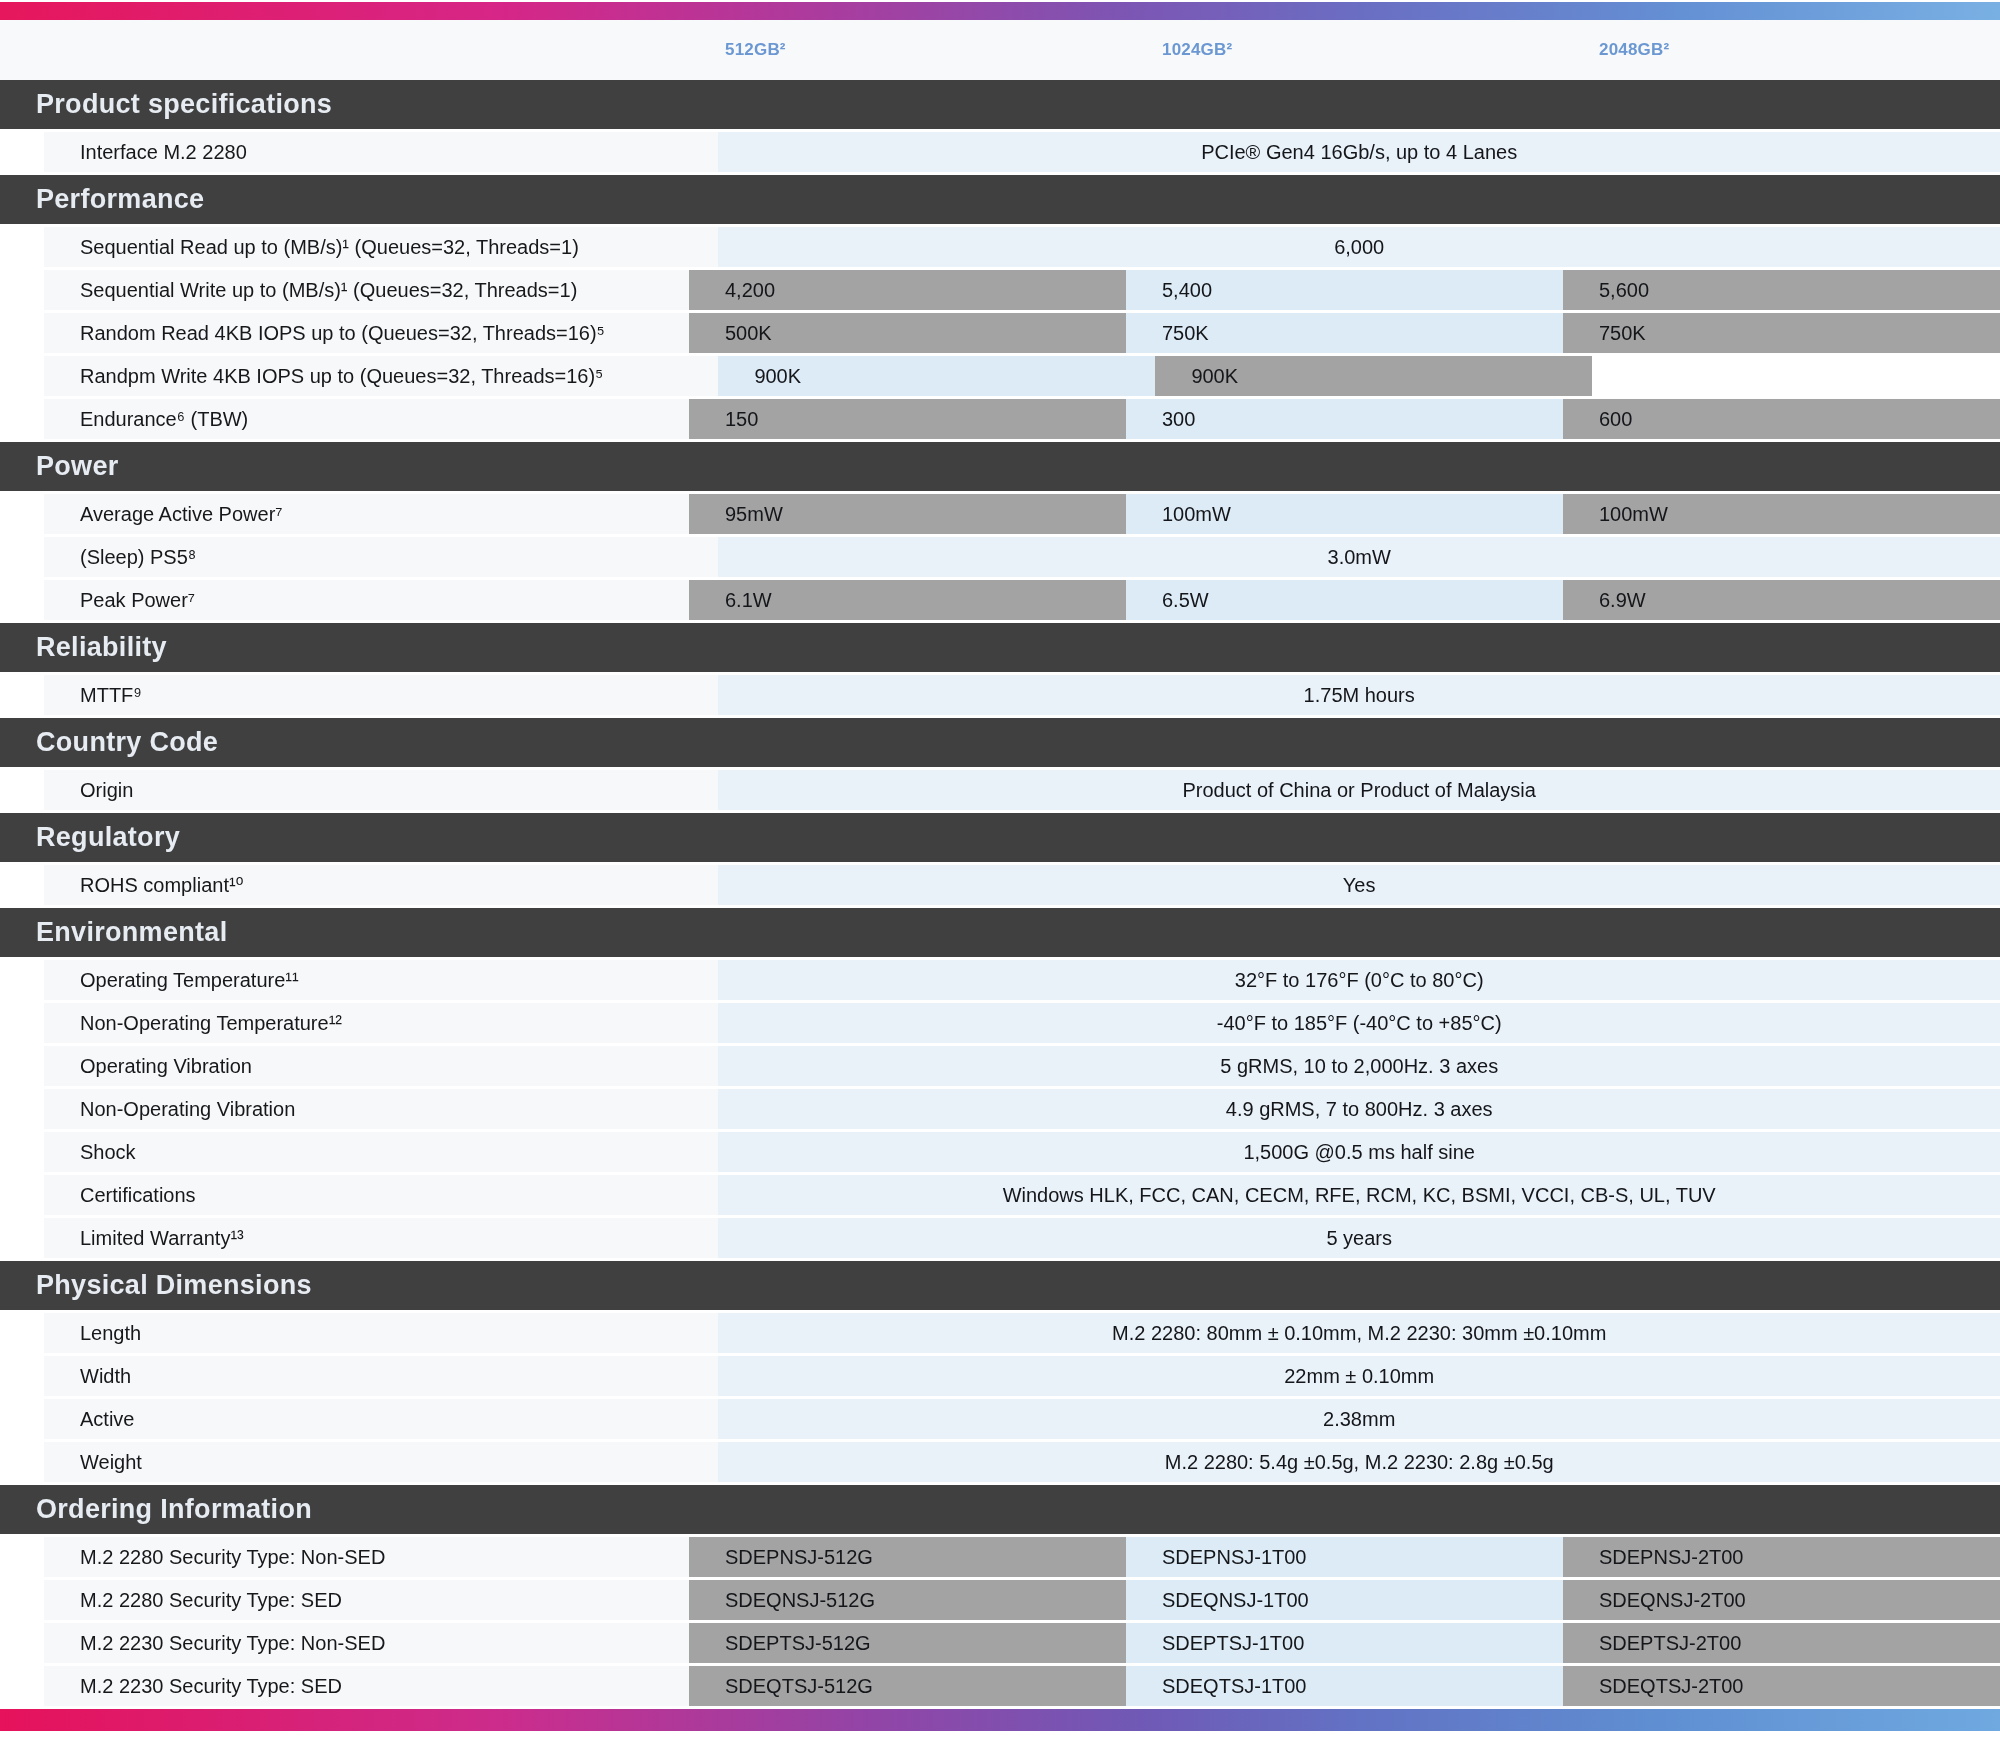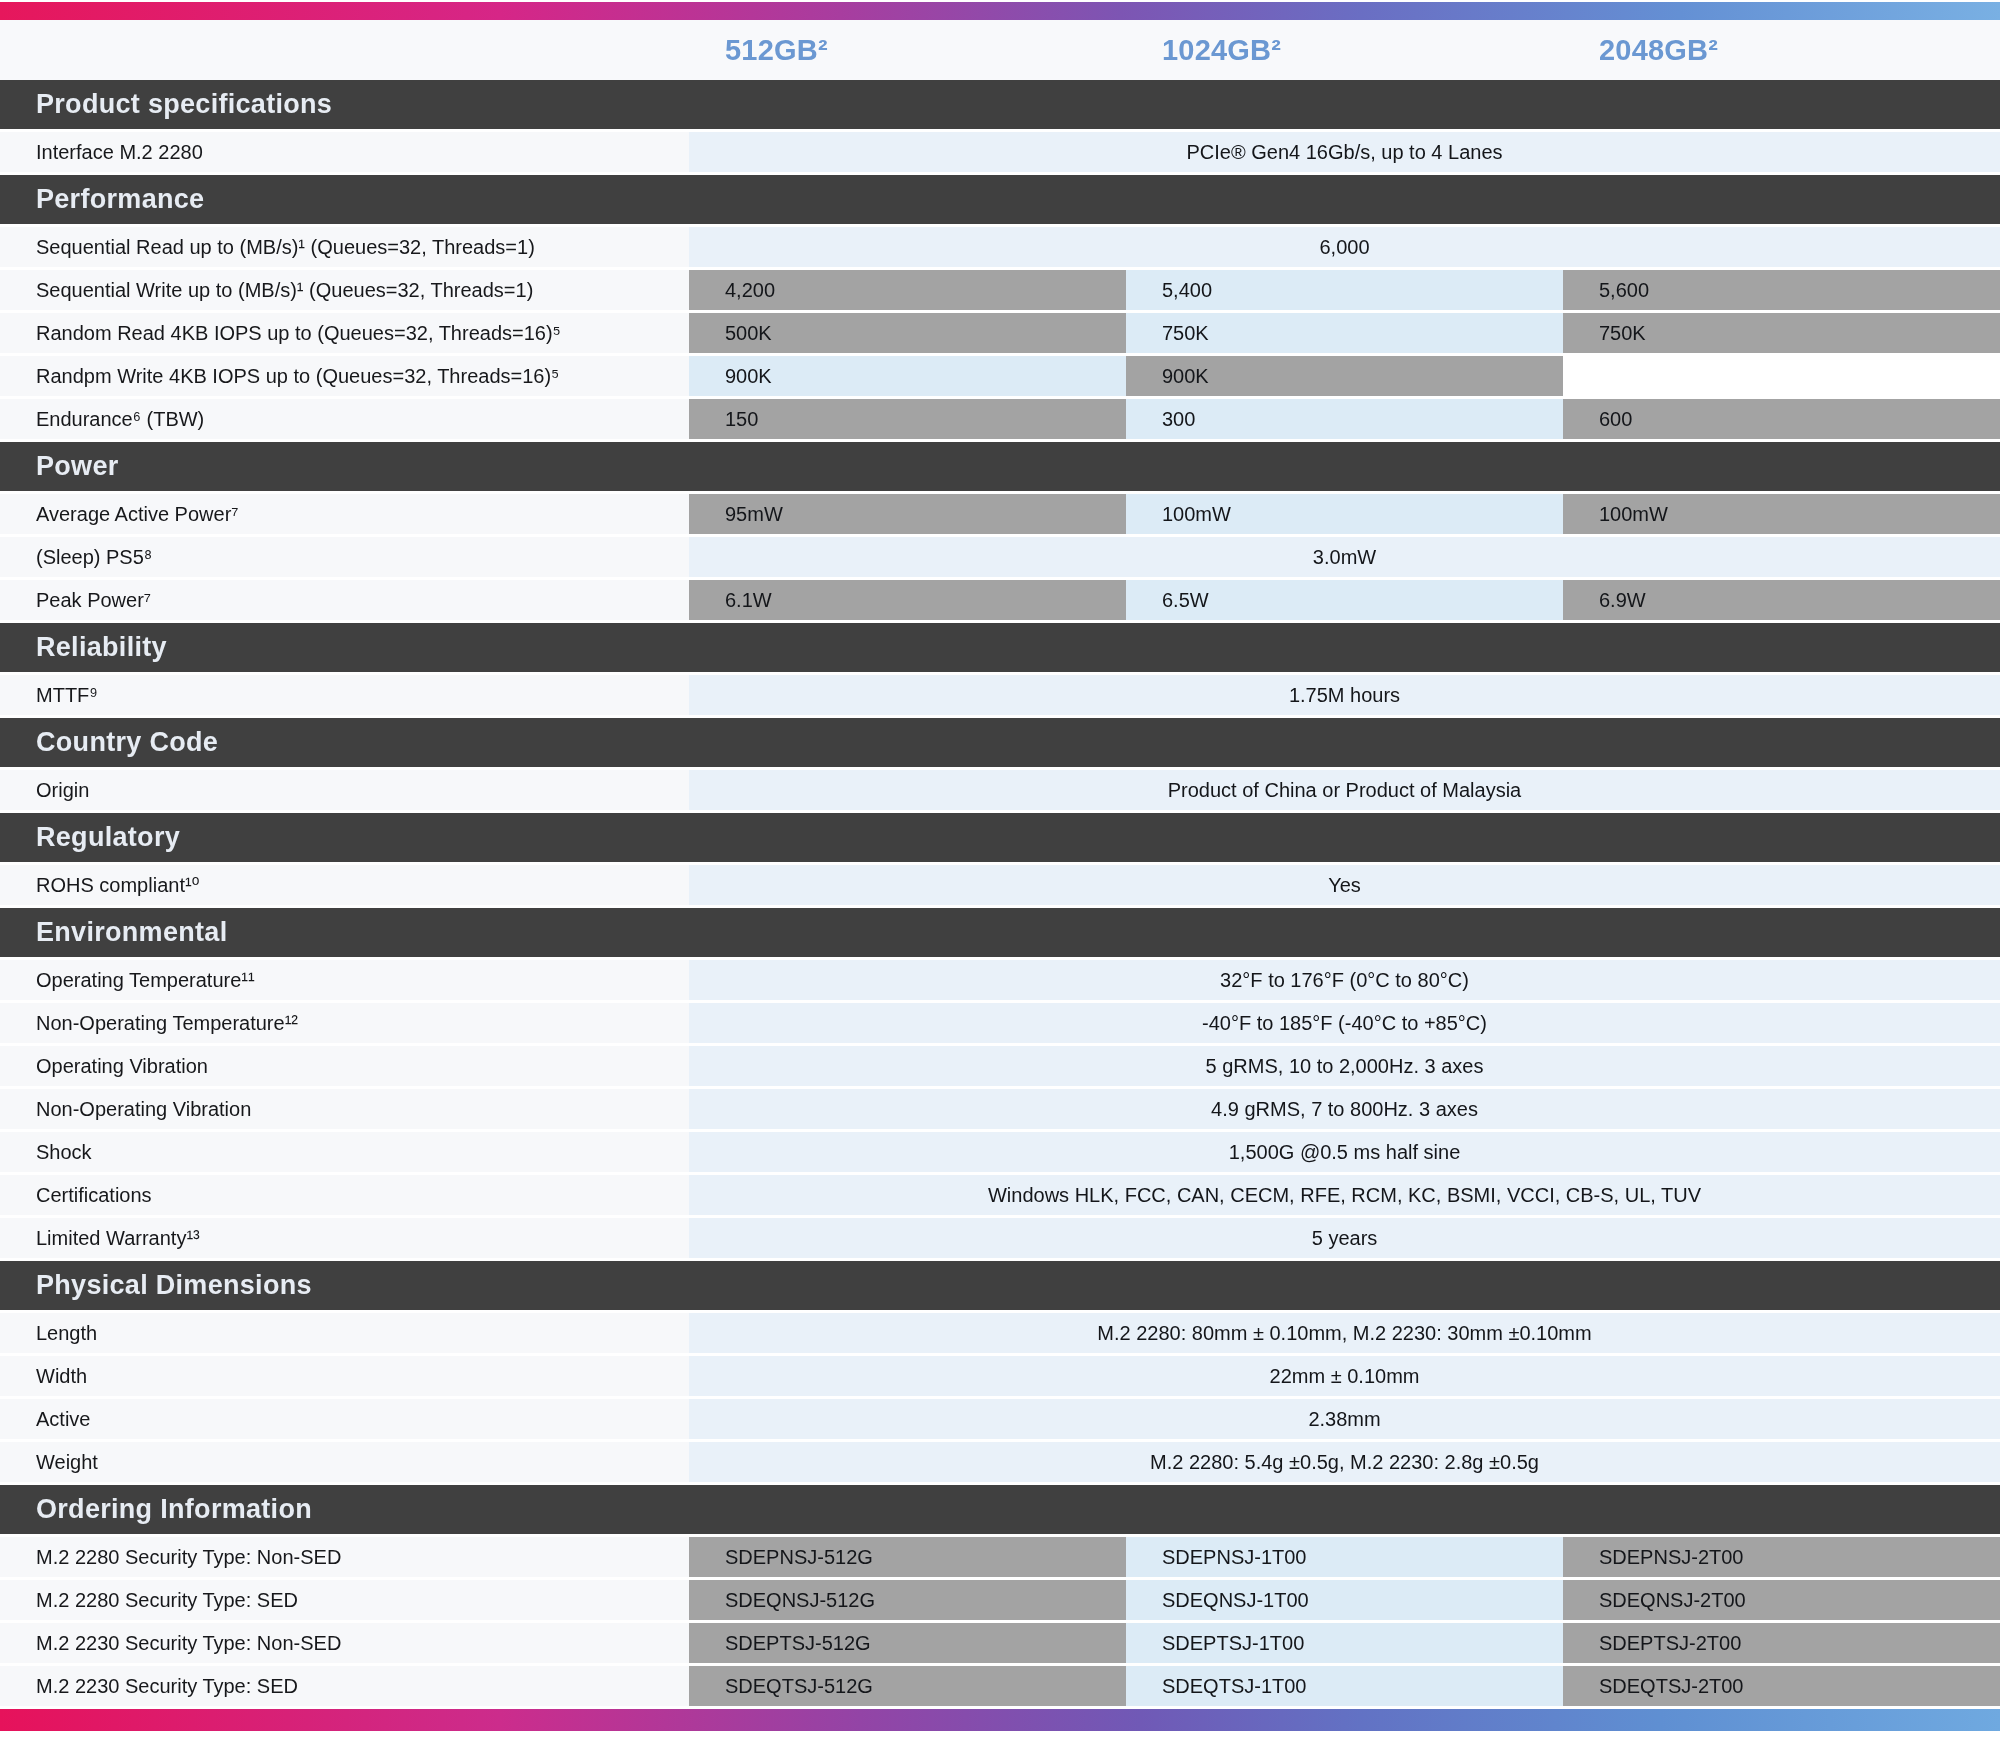--- a/index.html
+++ b/index.html
@@ -8,25 +8,25 @@
     font-family:"Liberation Sans","DejaVu Sans",sans-serif;
     background:#ffffff;
   }
   .grad-top{height:18px;margin-top:2px;
     background:linear-gradient(90deg,#e6175c 0%,#d62687 25%,#a83d9f 42%,#7d55b3 56%,#6a6ec3 68%,#6490d4 84%,#79b0e3 100%);}
   .grad-bottom{height:22px;
     background:linear-gradient(90deg,#e6125b 0%,#cc2c8c 25%,#9344a6 43%,#7059b6 57%,#6272c4 68%,#5f8fd2 83%,#6fa9e0 100%);}
   .colheads{height:60px;background:#f8f9fb;display:flex;}
   .colheads .spacer{width:689px;}
   .ch{width:437px;box-sizing:border-box;display:flex;align-items:center;
-    padding-left:36px;color:#6b98d2;font-weight:bold;font-size:29px;letter-spacing:0.2px;}
+    padding-left:36px;color:#6b98d2;font-weight:bold;font-size:17px;letter-spacing:0.2px;}
   .bar{height:49px;background:#404040;border-bottom:3px solid #ffffff;
     display:flex;align-items:center;padding-left:36px;box-sizing:content-box;
     font-size:27px;font-weight:bold;color:#e7ecf3;letter-spacing:0.3px;}
-  .row{display:flex;height:40px;border-bottom:3px solid #ffffff;}
+  .row{display:flex;height:40px;border-bottom:3px solid #ffffff;padding-left:44px;}
   .lbl{width:689px;background:#f7f8fa;display:flex;align-items:center;
     padding-left:36px;box-sizing:border-box;font-size:20px;color:#17181b;}
   .vals{display:flex;width:1311px;}
   .cell{width:437px;box-sizing:border-box;display:flex;align-items:center;
     padding-left:36px;font-size:20px;color:#14161a;background:#a3a3a3;}
   .cell.mid{background:#dcebf6;}
   .spanv{width:1311px;background:#e9f1f9;display:flex;align-items:center;
     justify-content:center;font-size:20px;color:#14161a;text-align:center;}
 </style>
 </head>

